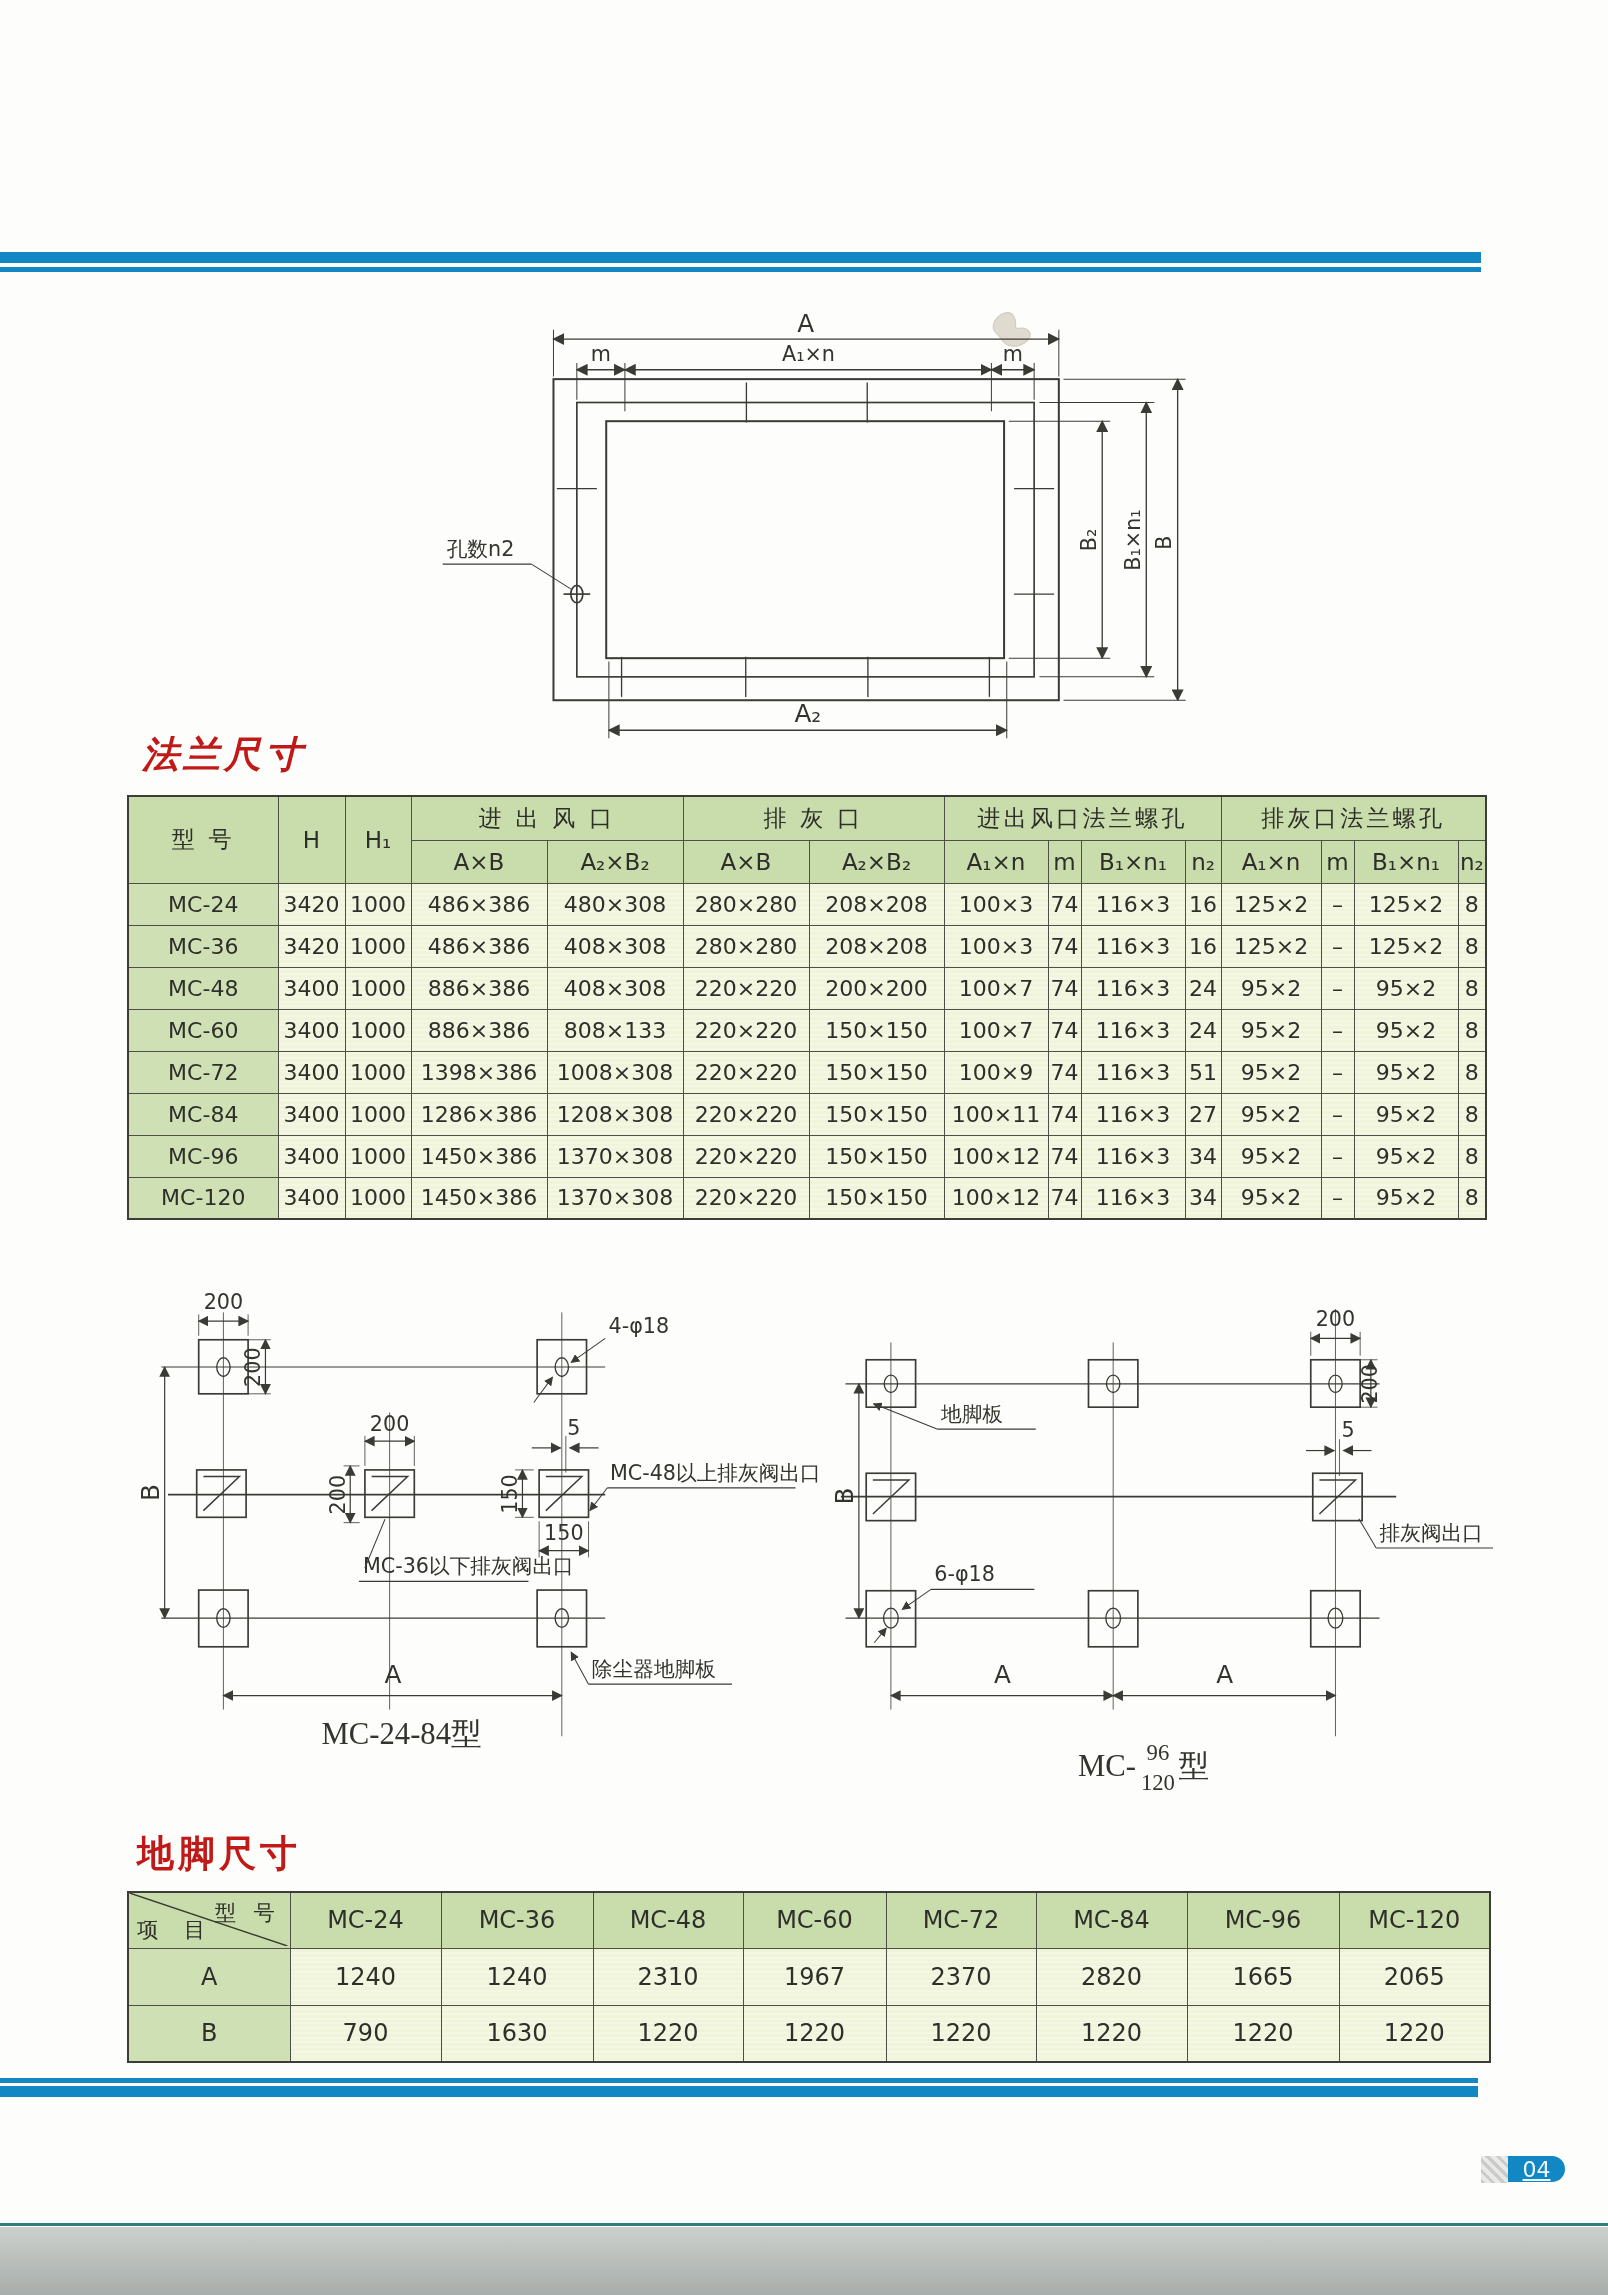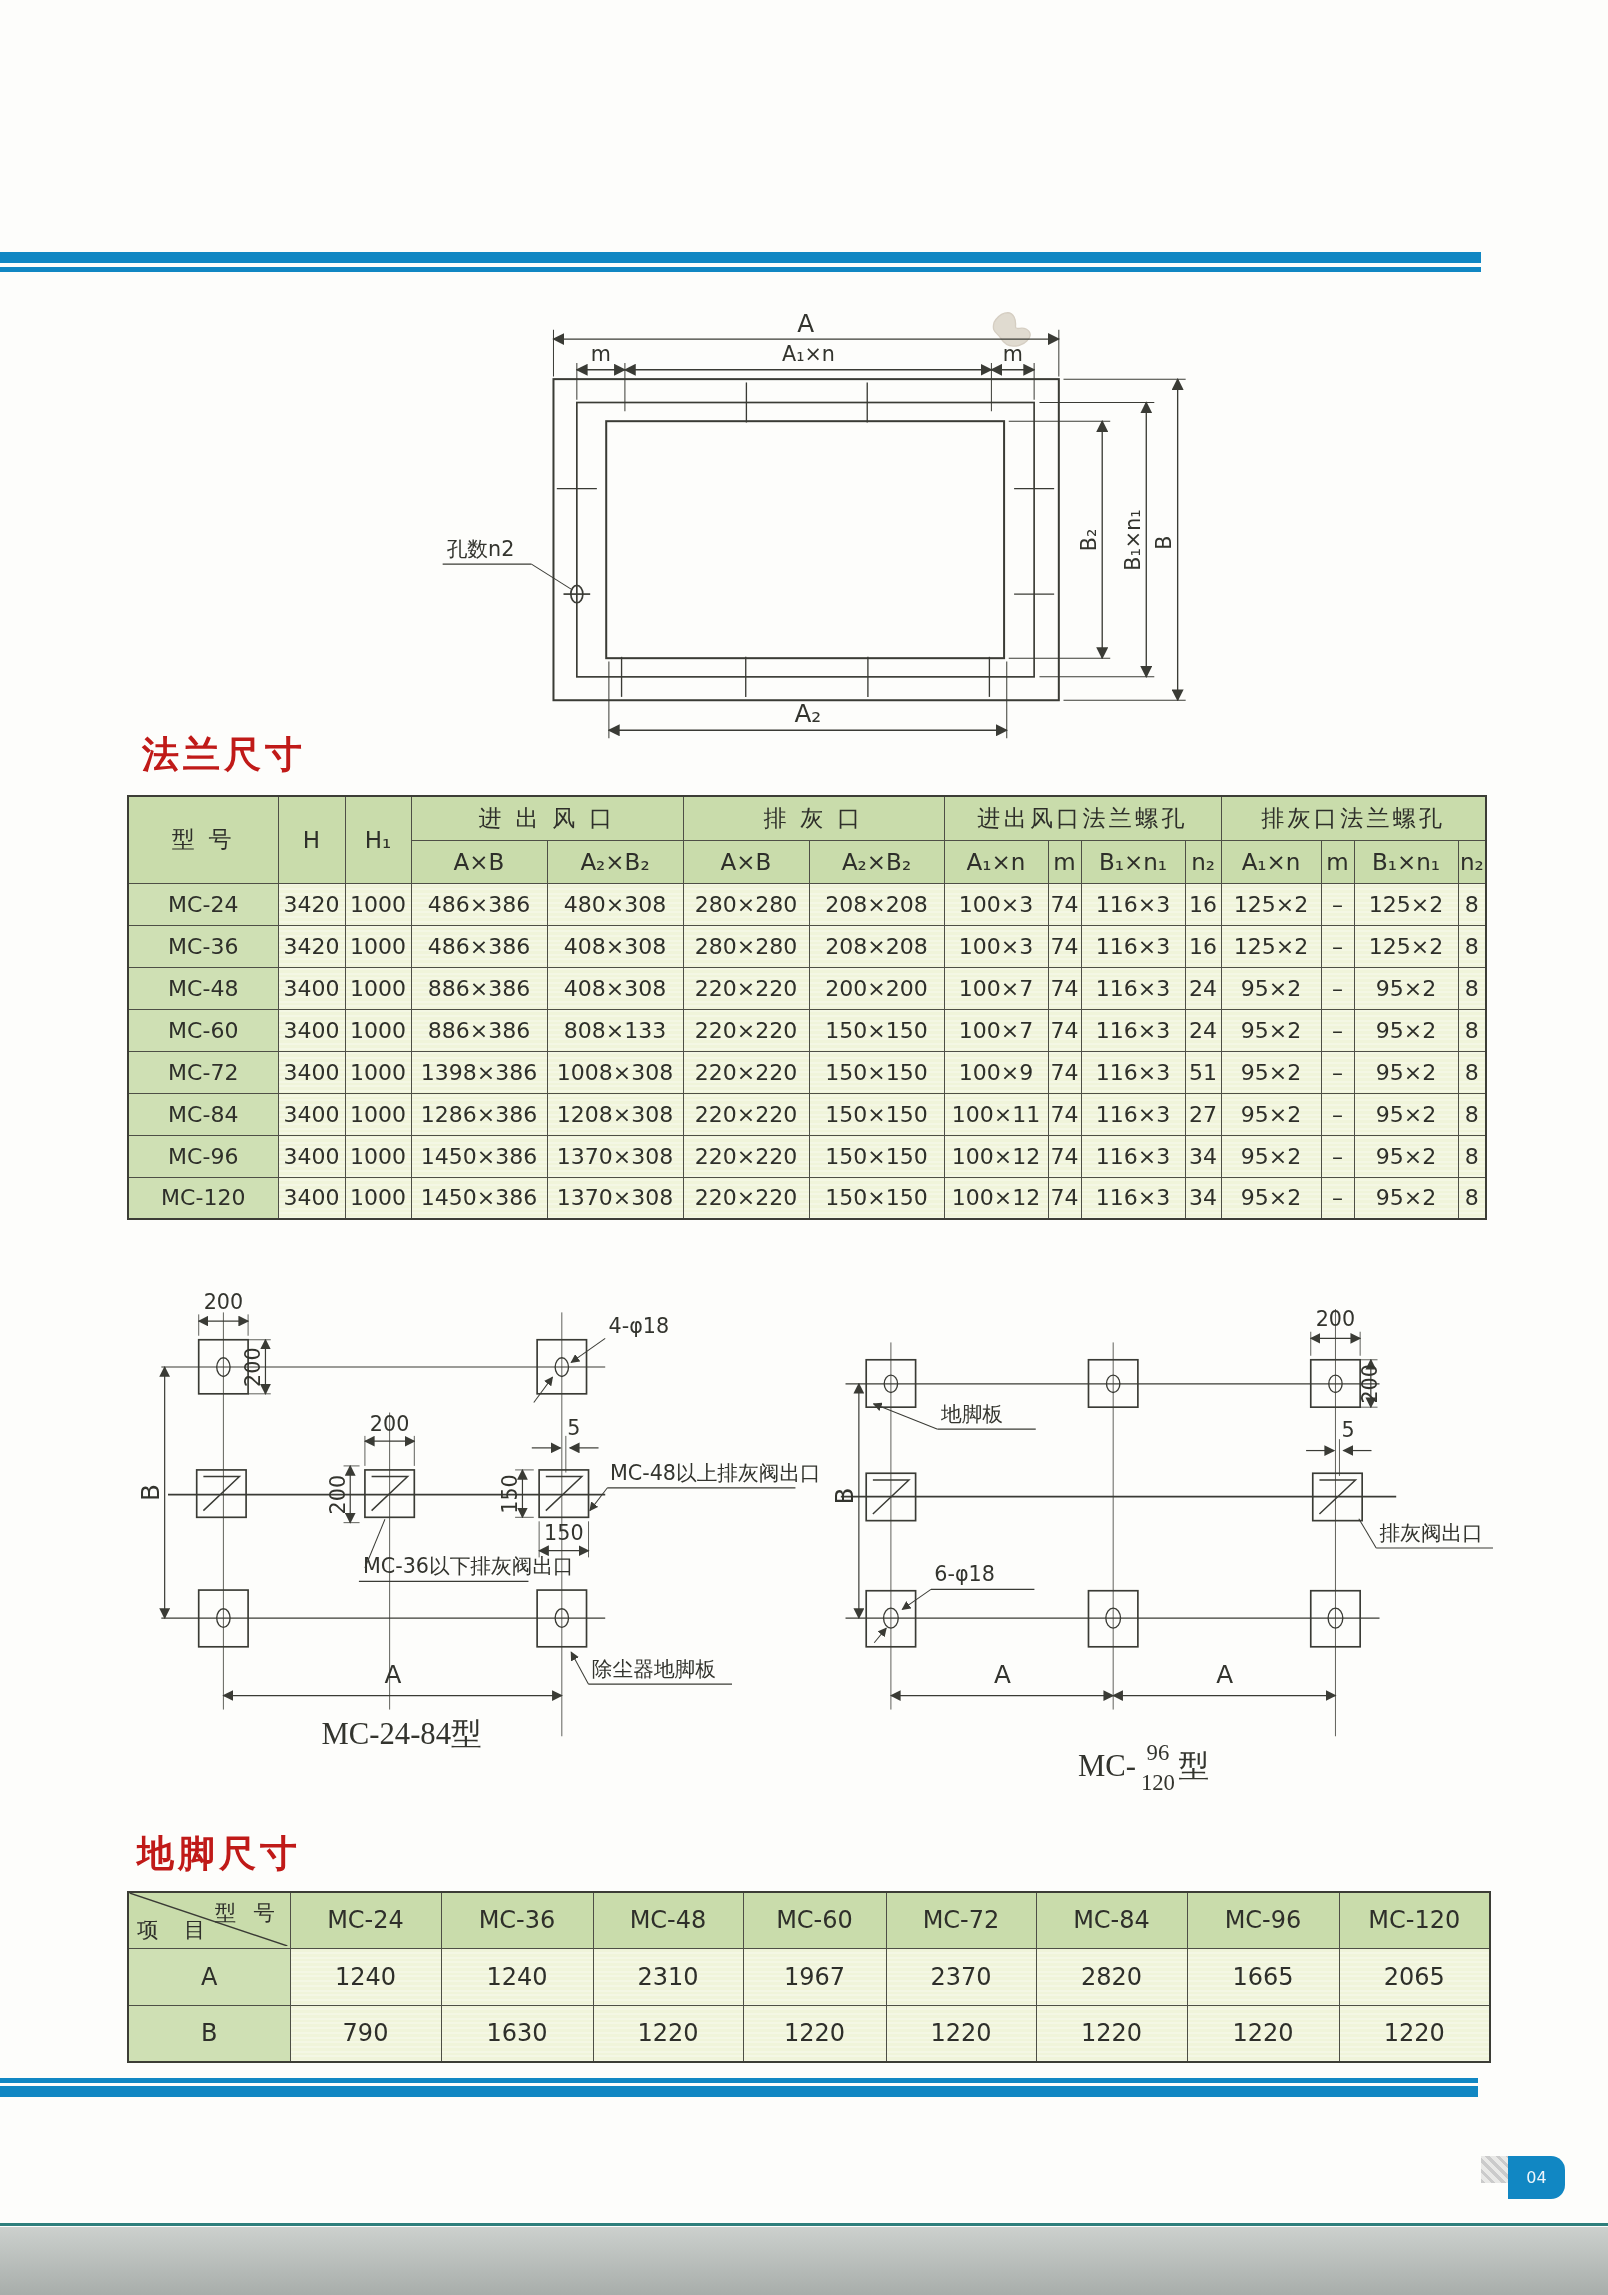--- a/index.html
+++ b/index.html
@@ -44,23 +44,23 @@
   svg text{fill:#33342e;}
   .dimtxt{font-family:"DejaVu Sans",sans-serif;font-size:31px;}
   .dimbig{font-family:"DejaVu Sans",sans-serif;font-size:37px;}
   .cap{font-family:"Liberation Serif","DejaVu Serif",serif;font-size:46px;}
   .capsm{font-family:"Liberation Serif","DejaVu Serif",serif;font-size:34px;}
   svg line,svg rect,svg ellipse,svg path.ln,svg polyline{stroke:var(--ink);fill:none;}
   
   .badge{position:absolute;left:1481px;top:2156px;width:84px;height:27px;display:flex;}
   .badge-hatch{width:27px;height:27px;
      background:repeating-linear-gradient(45deg,#cbcbcb 0 3.3px,#e9e9e7 3.3px 7.3px);}
-  .badge-pill{width:57px;height:43px;background:var(--accent);
+  .badge-pill{width:57px;height:26px;background:var(--accent);
      border-radius:0 14px 14px 0;display:flex;align-items:center;justify-content:center;
-     color:#eef6fb;font-size:16px;}
+     color:#eef6fb;font-size:22px;text-decoration:underline;}
   .bottom-teal{position:absolute;left:0;top:2223px;width:1609px;height:3.3px;background:var(--teal);}
   .bottom-gray{position:absolute;left:0;top:2227px;width:1609px;height:69px;
      background:linear-gradient(#ccd0cd,#a7adaa);}
 </style>
 </head>
 <body>
 
 <div id="page">
 
   <div class="stripe" style="top:252px;height:11.4px;width:1481px;"></div>
@@ -124,21 +124,21 @@
     <line x1="911" y1="990" x2="911" y2="1105" stroke-width="1.5"></line>
     <line x1="1507" y1="990" x2="1507" y2="1105" stroke-width="1.5"></line>
     <line x1="911" y1="1093" x2="1507" y2="1093" stroke-width="2" marker-start="url(#a1)" marker-end="url(#a1)"></line>
     <text class="dimbig" x="1209" y="1080" text-anchor="middle">A₂</text>
 
     <text class="dimtxt" x="668" y="832" text-anchor="start">孔数n2</text>
     <line x1="662" y1="844" x2="795" y2="844" stroke-width="2"></line>
     <line x1="795" y1="844" x2="855" y2="882" stroke-width="1.5"></line>
   </svg>
 
-  <div class="sec-title" style="left:142px;top:736px;">法兰尺寸</div>
+  <div class="sec-title" style="left:142px;top:736px;font-style:italic;">法兰尺寸</div>
 
   <table class="datatable flange-table">
     <colgroup>
       <col style="width:150px">
         <col style="width:67px">
         <col style="width:66px">
       <col style="width:136px">
         <col style="width:136px">
         <col style="width:126px">
       <col style="width:135px">

